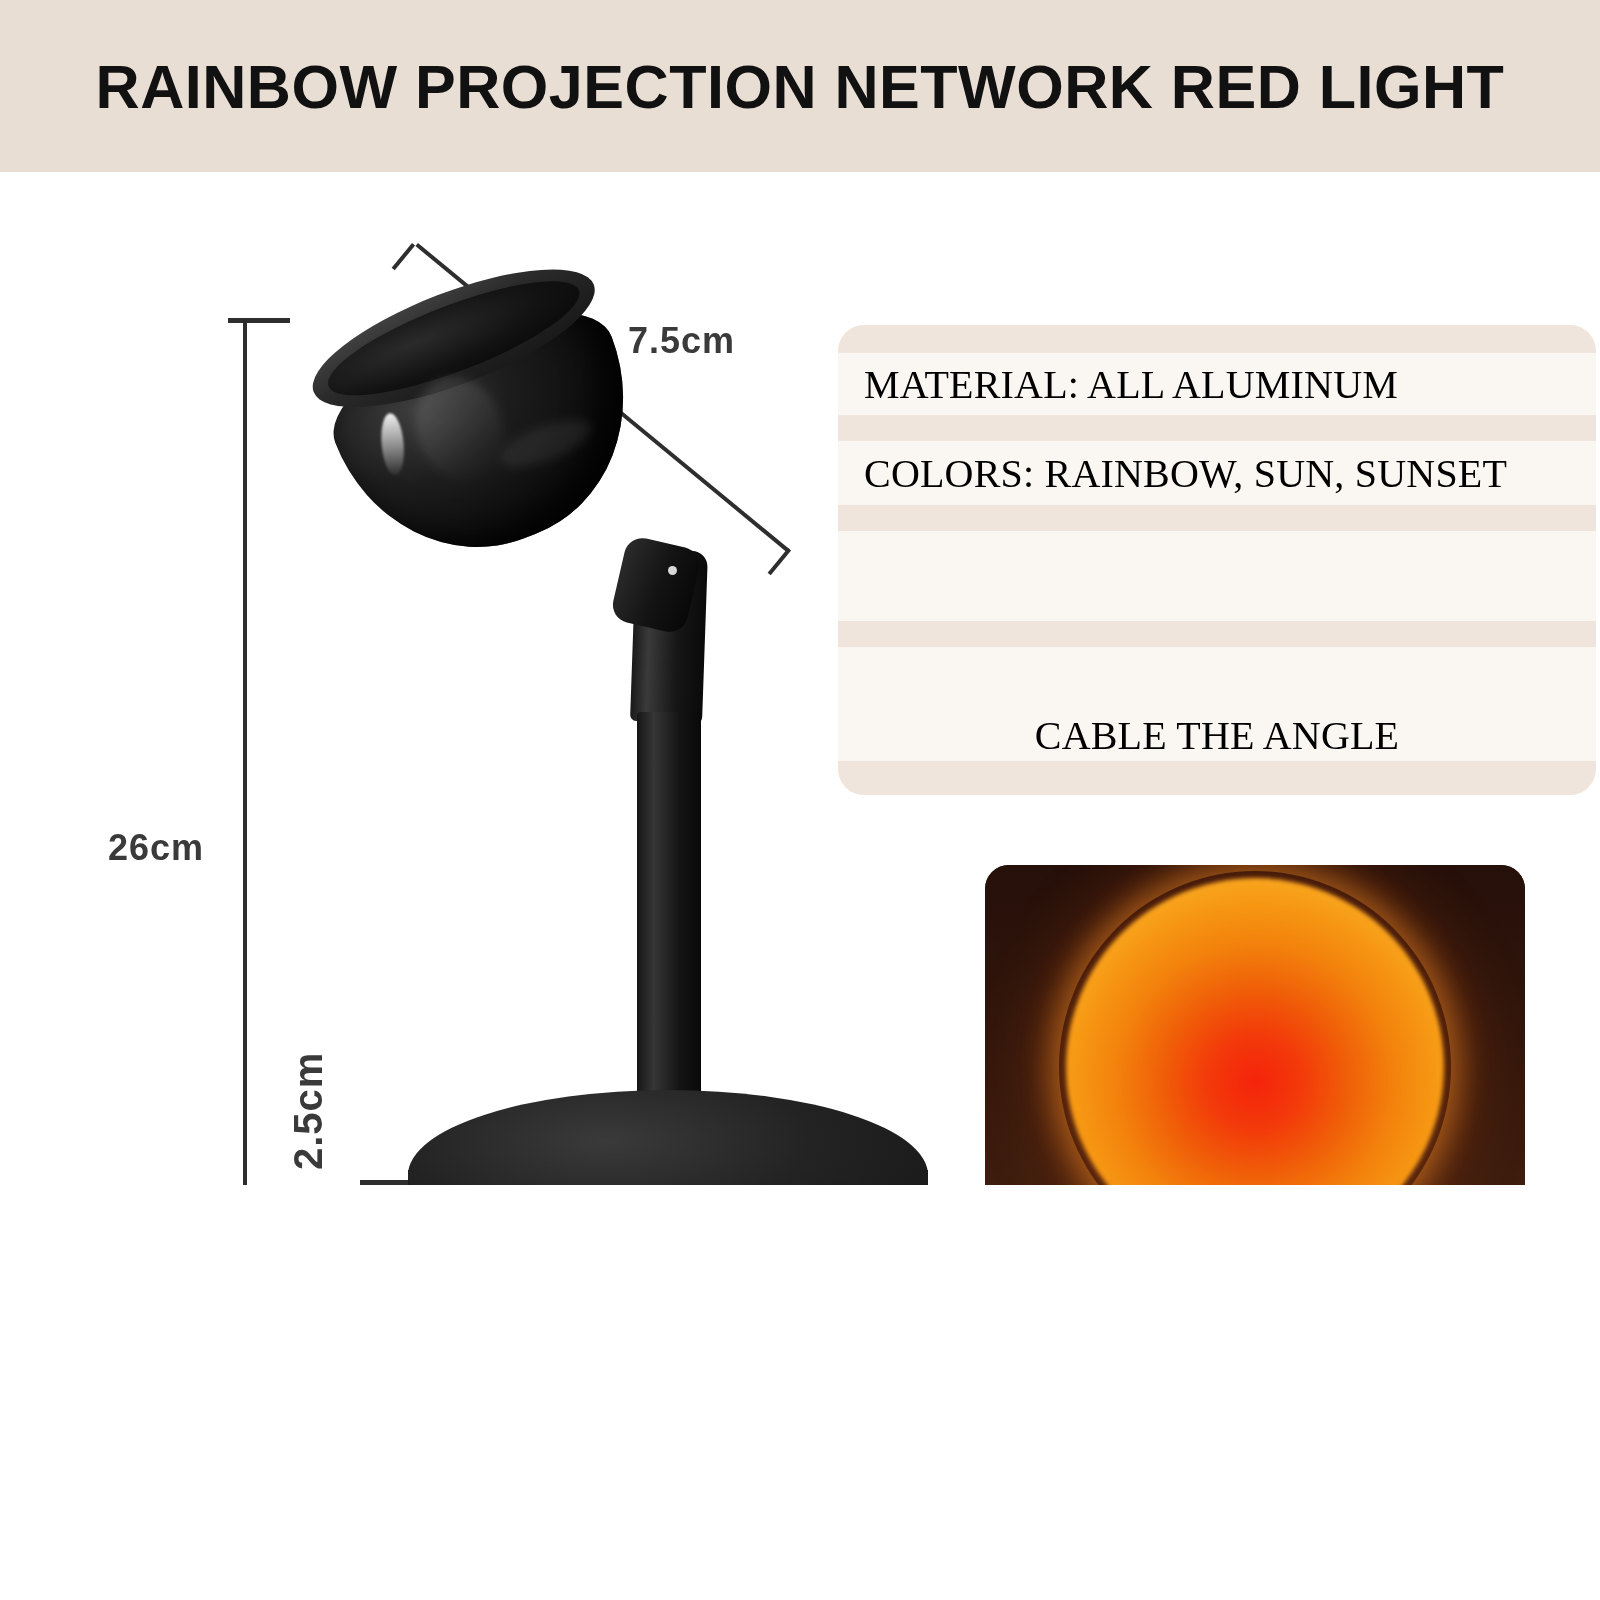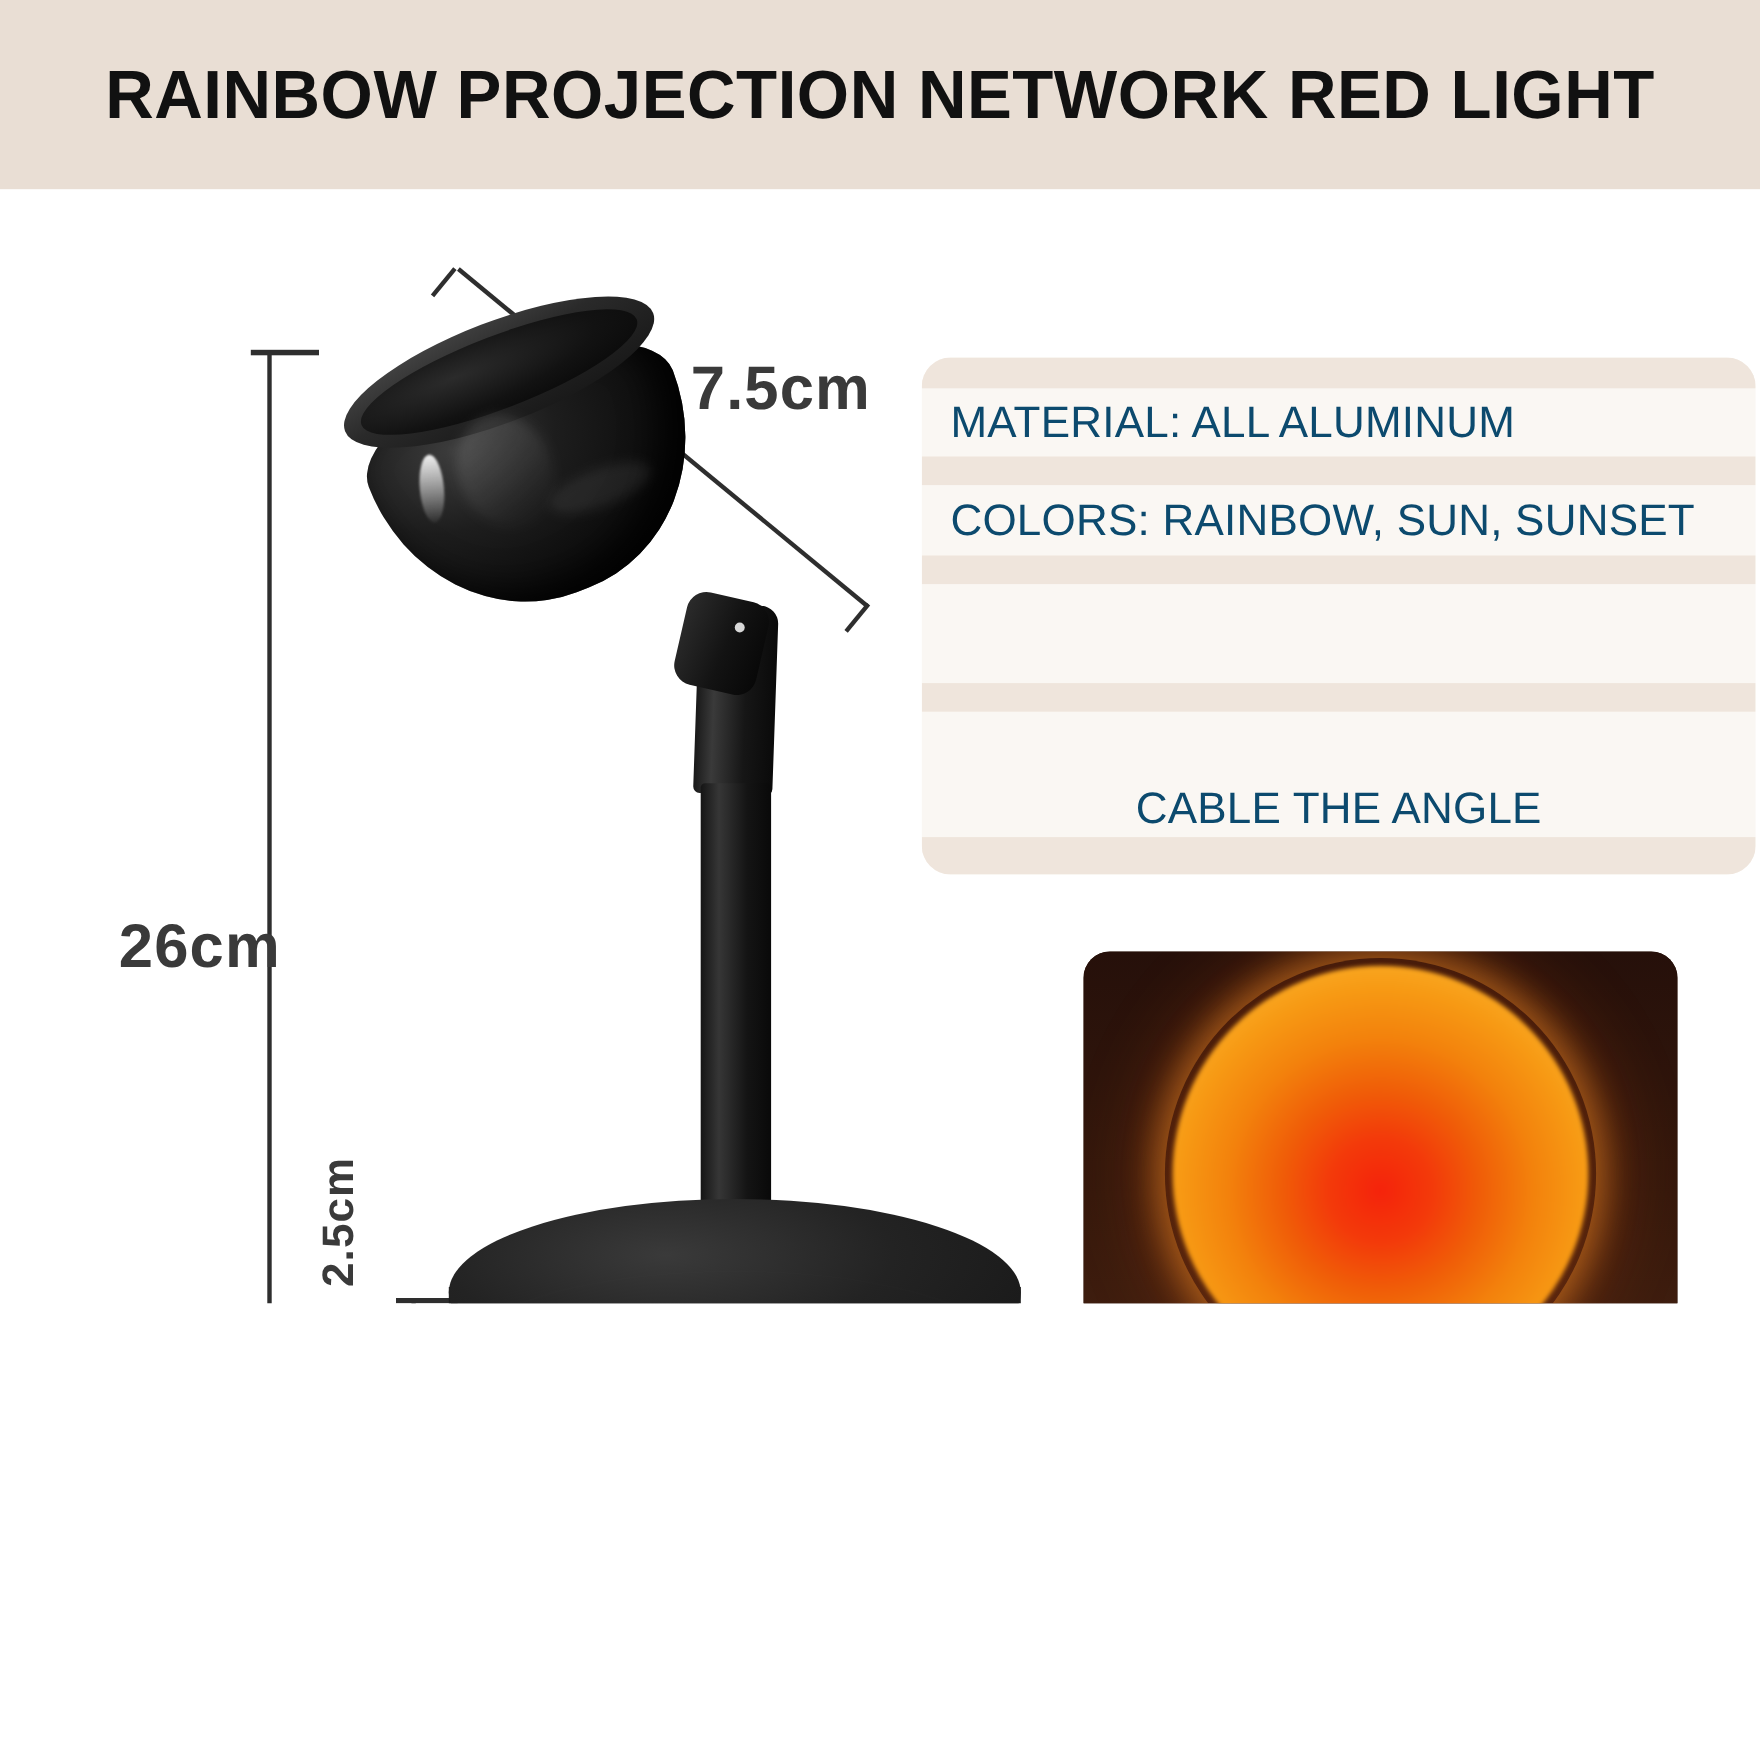--- a/index.html
+++ b/index.html
@@ -59,23 +59,24 @@
     width: 100%;
     background: #efe5dc;
   }
   .spec-row {
     position: absolute;
     left: 0;
     width: 100%;
     display: flex;
     align-items: center;
     font-size: 40px;
-    color: #0c4a6e;
+    color: #000000;
     letter-spacing: 0.2px;
     white-space: nowrap;
+    font-family: Liberation Serif, serif;
   }
   .spec-row.left   { justify-content: flex-start; padding-left: 26px; box-sizing: border-box; }
   .spec-row.center { justify-content: center; }
 
   
   .dim-line-v {
     position: absolute;
     width: 4px;
     background: #2e2e2e;
   }
@@ -89,21 +90,21 @@
     height: 4px;
     background: #2e2e2e;
   }
   .dim-cap-v {
     position: absolute;
     width: 5px;
     background: #2e2e2e;
   }
   .dim-label {
     position: absolute;
-    font-size: 56px;
+    font-size: 36px;
     font-weight: 700;
     color: #3a3a3a;
     letter-spacing: 1px;
     white-space: nowrap;
   }
   #label-26cm  { left: 108px; top: 827px; }
   #label-25cm  {
     left: 286px; top: 1170px;
     transform: rotate(-90deg);
     transform-origin: left top;

